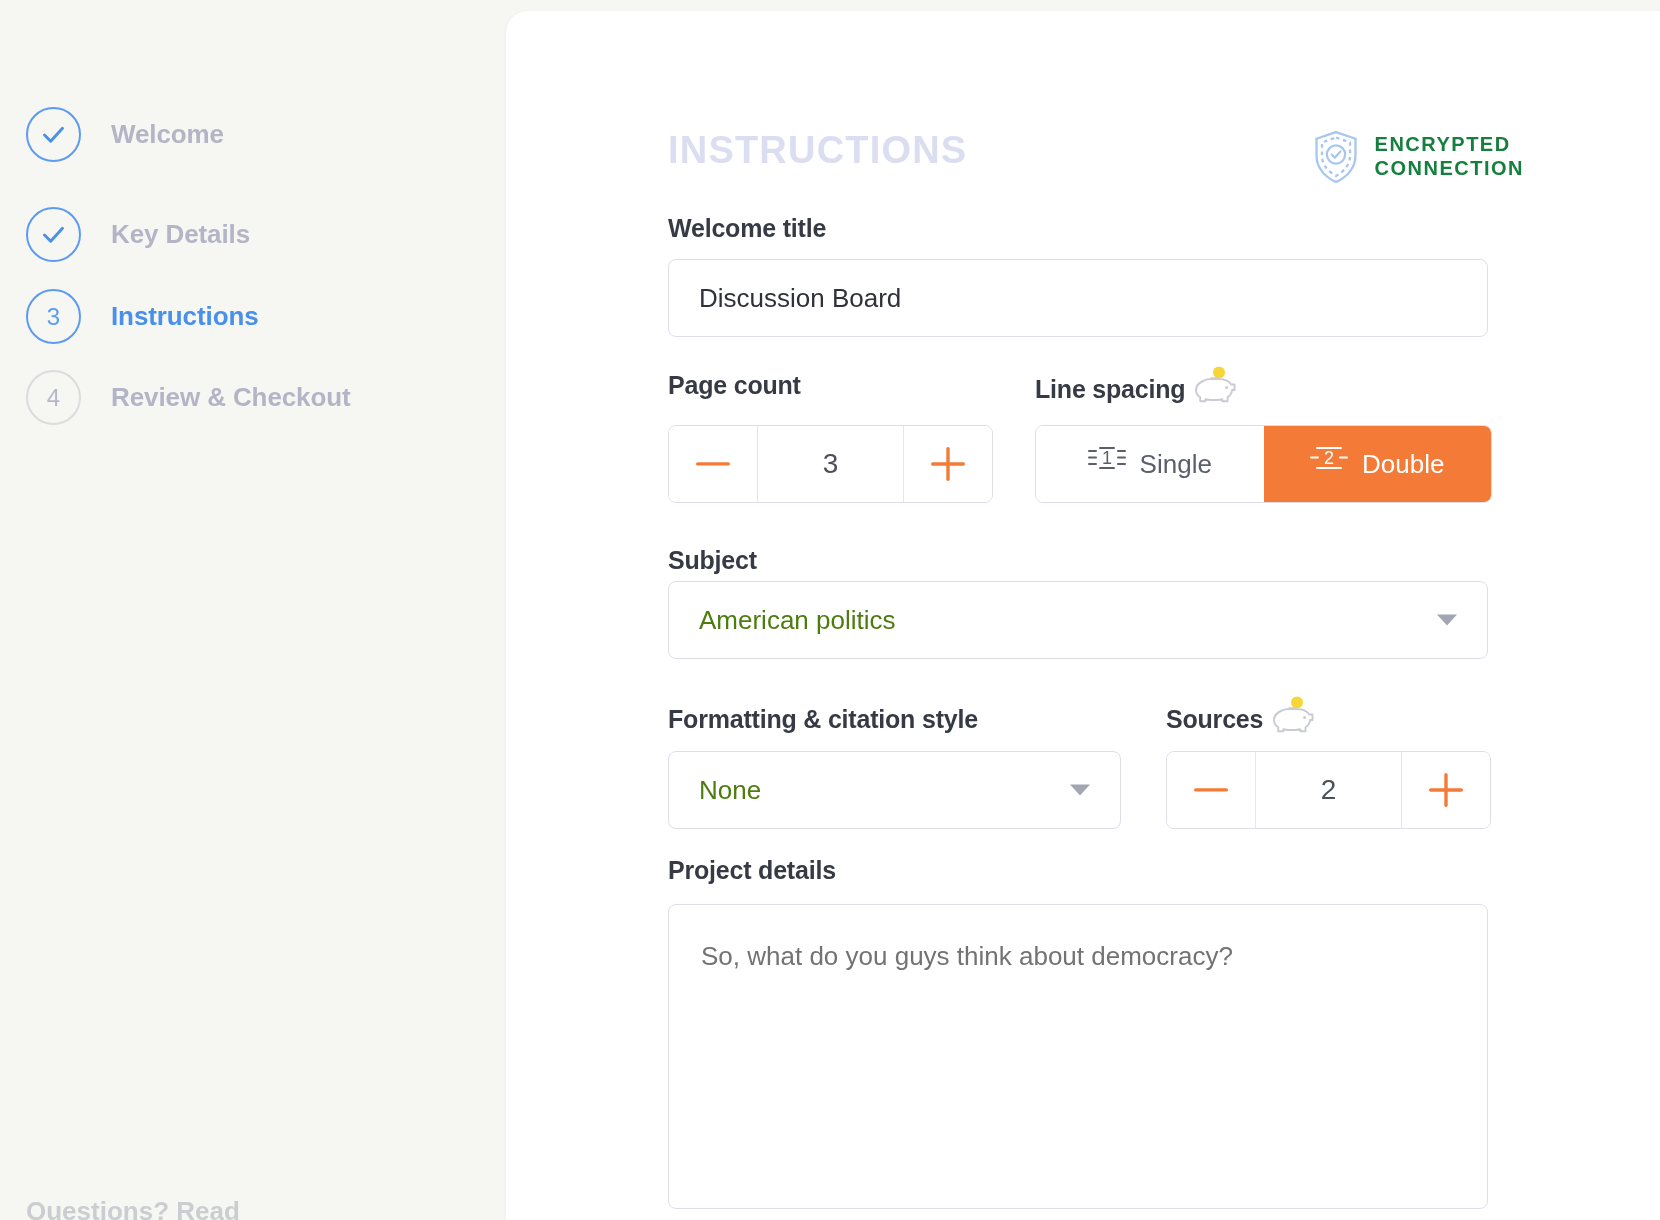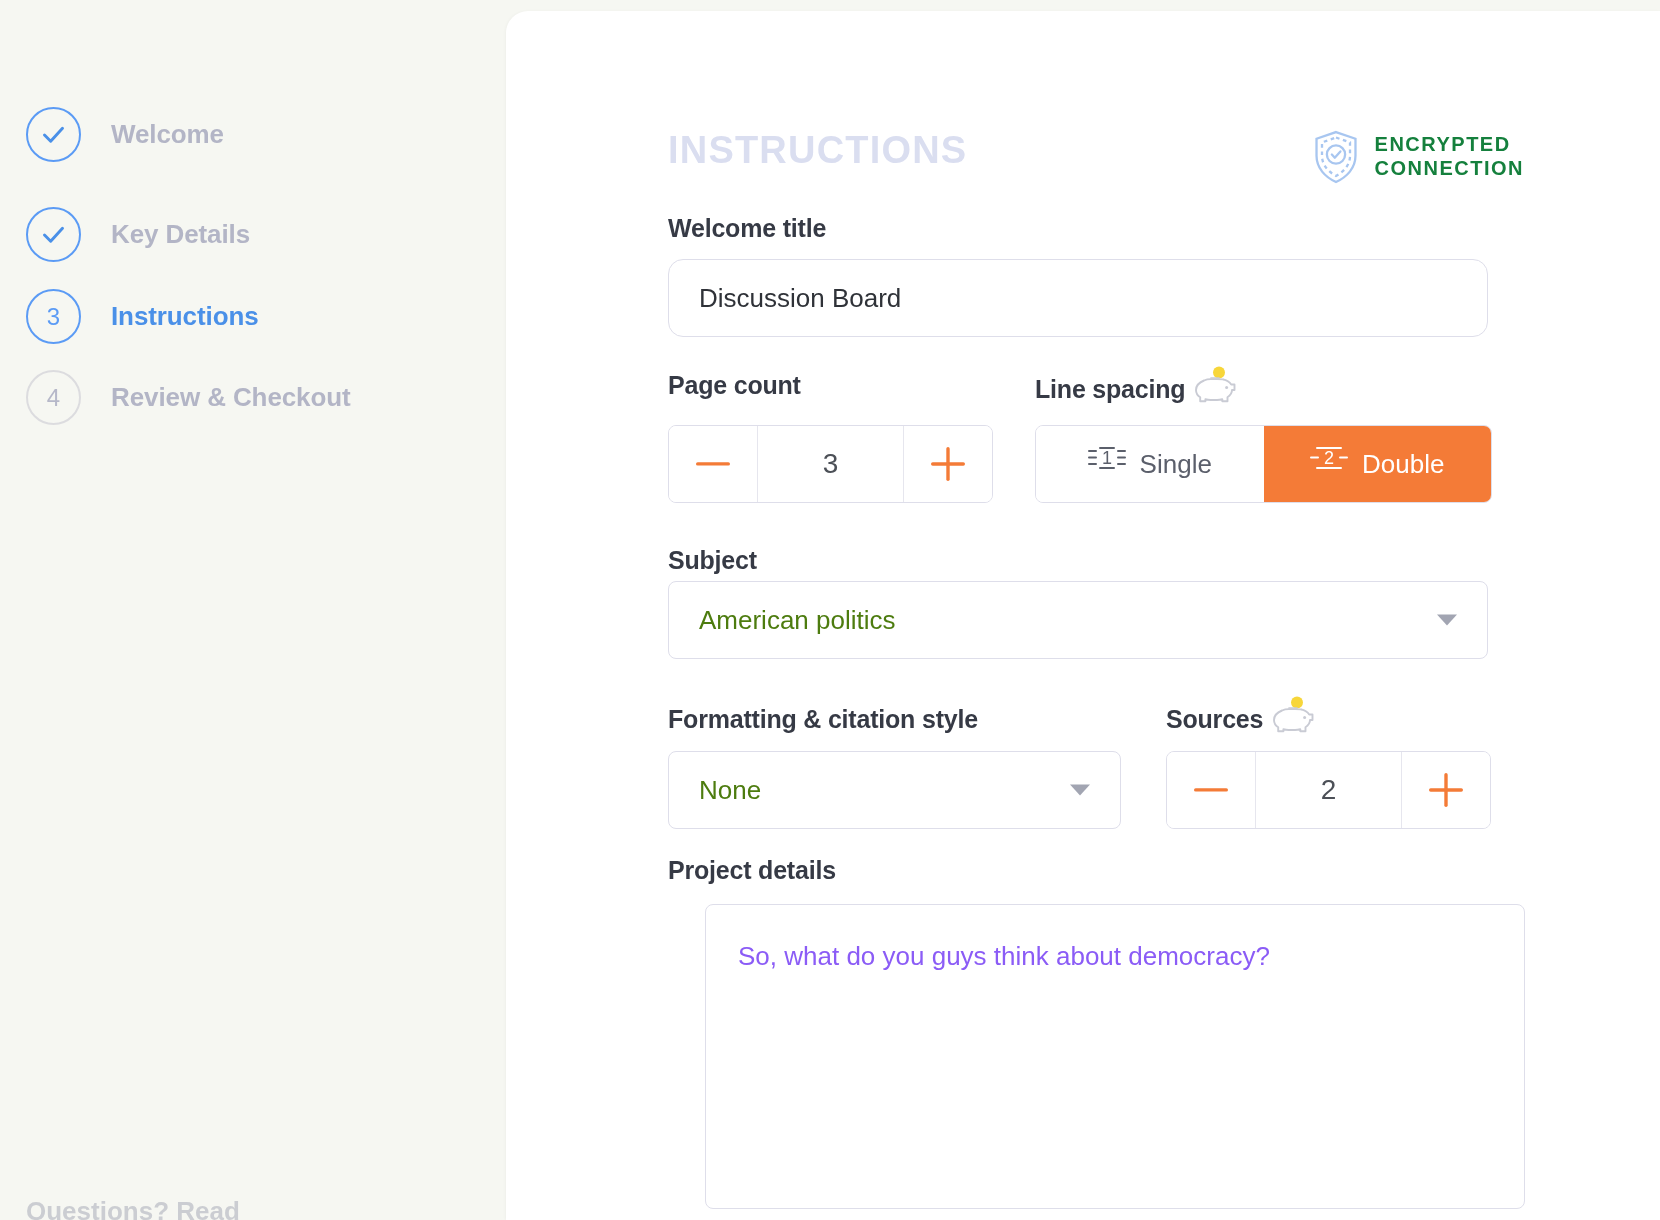--- a/index.html
+++ b/index.html
@@ -157,21 +157,20 @@
     outline: none;
     width: 100%;
   }
 
   #project-title-field {
     position: absolute;
     left: 162px;
     top: 248px;
     width: 820px;
     height: 78px;
-    border-radius: 15px;
   }
   #project-title-label { position: absolute; left: 162px; top: 203px; }
 
   
   #page-count-label { position: absolute; left: 162px; top: 360px; }
   #line-spacing-label-row { position: absolute; left: 529px; top: 364px; }
 
   .stepper {
     display: flex;
     border: 1.6px solid #dedeea;
@@ -328,25 +327,24 @@
     top: 893px;
     width: 820px;
     height: 305px;
     border: 1.6px solid #dedeea;
     border-radius: 8px;
     background: #fff;
     padding: 32px 32px;
     font-family: "Liberation Sans", sans-serif;
     font-size: 26px;
     line-height: 1.48;
-    color: #8b5cf6;
+    color: #737373;
     resize: none;
     outline: none;
     overflow: hidden;
-    margin-left: 37px;
   }
 </style>
 </head>
 <body>
 
 <div id="sidebar">
 
   <div class="step step-1">
     <div class="step-circle">
       <span>

